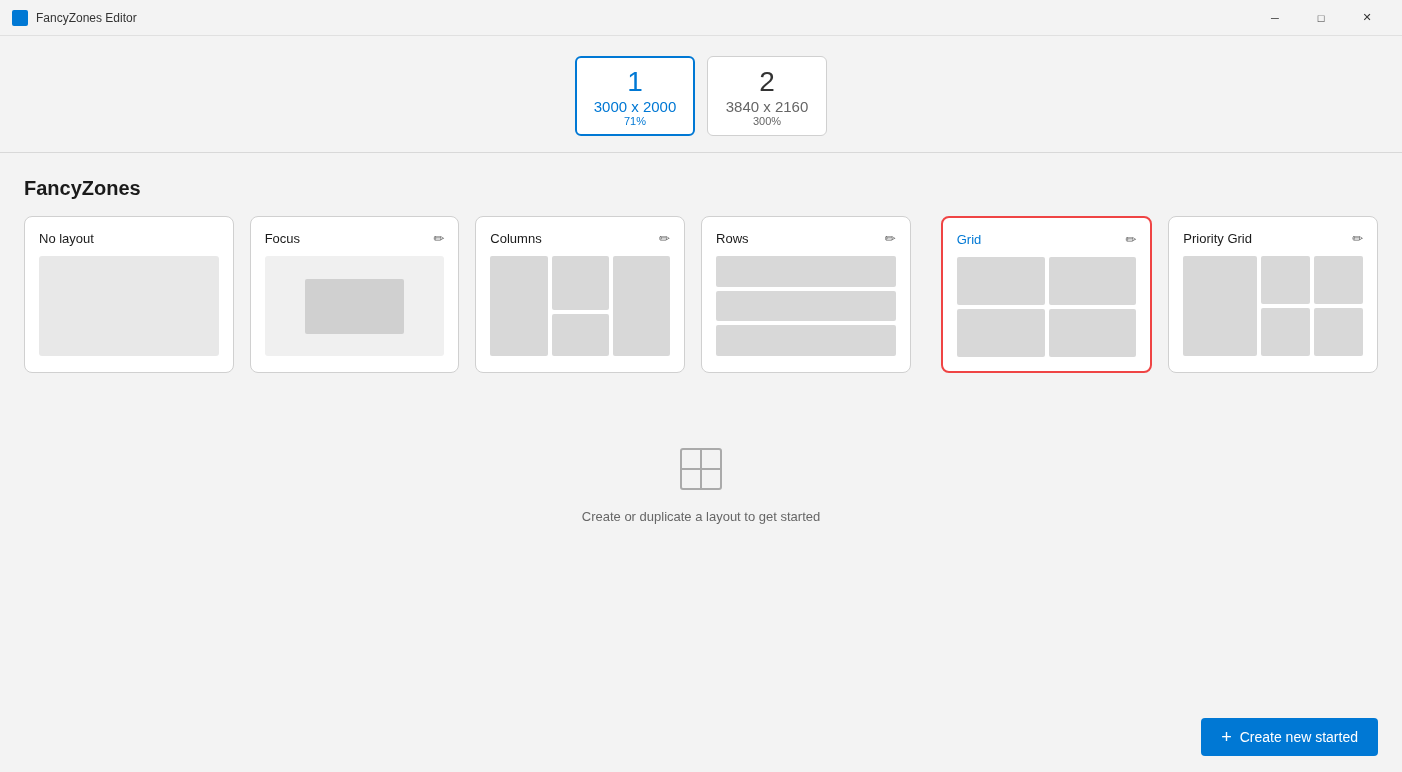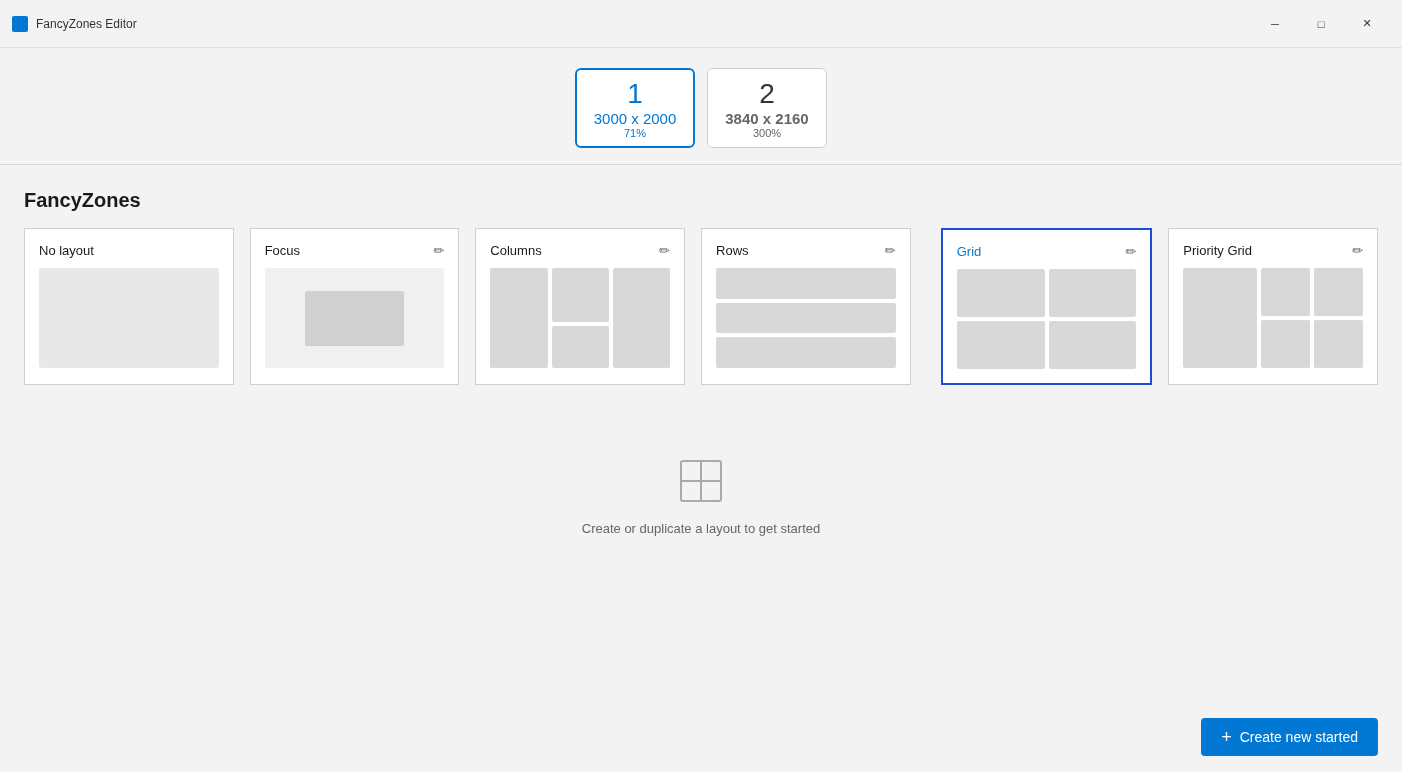--- a/index.html
+++ b/index.html
@@ -9,21 +9,21 @@
       width: 1402px;
       height: 772px;
       overflow: hidden;
       display: flex;
       flex-direction: column;
     }
 
     
     .titlebar {
       background: #f3f3f3;
-      height: 48px;
+      height: 36px;
       display: flex;
       align-items: center;
       padding: 0 12px;
       border-bottom: 1px solid #e0e0e0;
       flex-shrink: 0;
     }
     .titlebar-icon {
       width: 16px;
       height: 16px;
       margin-right: 8px;
@@ -80,21 +80,21 @@
     .monitor-num {
       font-size: 28px;
       font-weight: 300;
       color: #333;
     }
     .monitor-card.active .monitor-num { color: #0078d4; }
     .monitor-res {
       font-size: 15px;
       color: #0078d4;
     }
-    .monitor-card:not(.active) .monitor-res { color: #666; font-weight: bold; }
+    .monitor-card:not(.active) .monitor-res { color: #666; }
     .monitor-scale {
       font-size: 11px;
       color: #0078d4;
     }
     .monitor-card:not(.active) .monitor-scale { color: #666; }
 
     
     .divider {
       height: 1px;
       background: #d8d8d8;
@@ -120,29 +120,29 @@
     
     .templates-row {
       display: flex;
       gap: 16px;
       margin-bottom: 32px;
     }
 
     .layout-card {
       background: white;
       border: 1px solid #d0d0d0;
-      border-radius: 0;
+      border-radius: 8px;
       padding: 14px;
       flex: 1;
       cursor: pointer;
       position: relative;
       min-width: 0;
     }
     .layout-card.selected {
-      border: 2px solid #1d4ed8;
+      border: 2px solid #ef4444;
       margin-left: 14px;
     }
     .layout-card-header {
       display: flex;
       align-items: center;
       justify-content: space-between;
       margin-bottom: 10px;
     }
     .layout-card-name {
       font-size: 13px;

